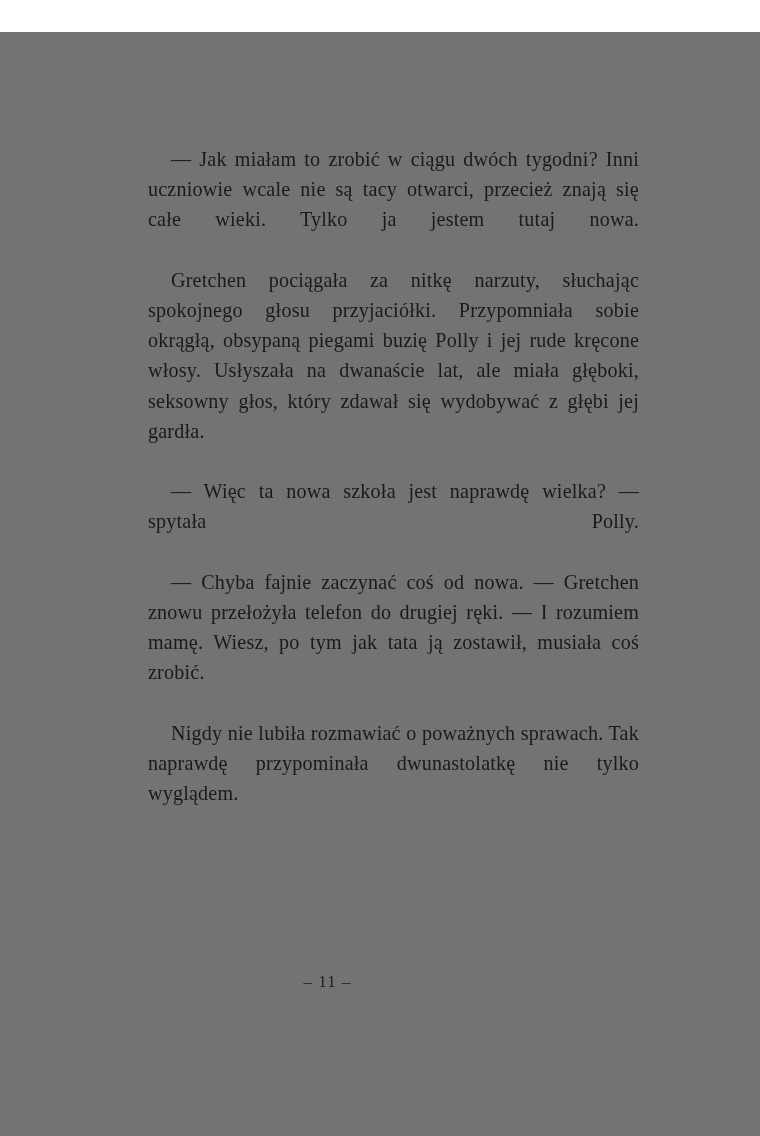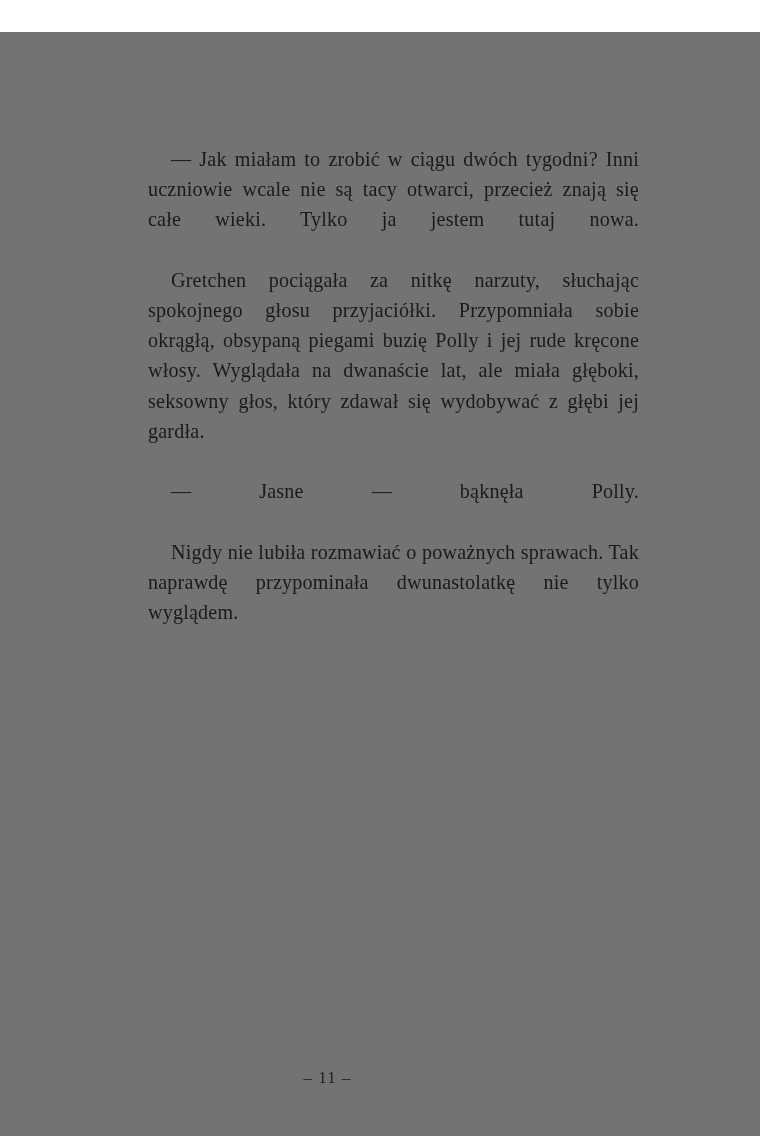--- a/index.html
+++ b/index.html
@@ -47,37 +47,38 @@
   
   .para::after {
     content: "";
     display: inline-block;
     width: 100%;
   }
 
   .folio {
     position: absolute;
     left: 0;
-    top: 1036px;
+    top: 940px;
     width: 655px;
     text-align: center;
     font-size: 17px;
     line-height: 20px;
     color: #1f1f1f;
     letter-spacing: 0.06em;
     font-family: "Liberation Serif", "DejaVu Serif", serif;
   }
 </style>
 </head>
 <body>
 
 <div class="page">
 
   <div class="text-block">
     <p class="para">— Jak miałam to zrobić w ciągu dwóch tygodni? Inni uczniowie wcale nie są tacy otwarci, przecież znają się całe wieki. Tylko ja jestem tutaj nowa.</p>
-    <p class="para">Gretchen pociągała za nitkę narzuty, słuchając spokojnego głosu przyjaciółki. Przypomniała sobie okrągłą, obsypaną piegami buzię Polly i jej rude kręcone włosy. Wyglądała na dwanaście lat, ale miała głęboki, seksowny głos, który zdawał się wydobywać z głębi jej gardła.</p>
-    <p class="para">— Jasne — bąknęła Polly.</p>
+    <p class="para">Gretchen pociągała za nitkę narzuty, słuchając spokojnego głosu przyjaciółki. Przypomniała sobie okrągłą, obsypaną piegami buzię Polly i jej rude kręcone włosy. Usłyszała na dwanaście lat, ale miała głęboki, seksowny głos, który zdawał się wydobywać z głębi jej gardła.</p>
+    <p class="para">— Więc ta nowa szkoła jest naprawdę wielka? — spytała Polly.</p>
+    <p class="para">— Chyba fajnie zaczynać coś od nowa. — Gretchen znowu przełożyła telefon do drugiej ręki. — I rozumiem mamę. Wiesz, po tym jak tata ją zostawił, musiała coś zrobić.</p>
     <p class="para">Nigdy nie lubiła rozmawiać o poważnych sprawach. Tak naprawdę przypominała dwunastolatkę nie tylko wyglądem.</p>
   </div>
 
   <div class="folio">– 11 –</div>
 
 </div>
 
 </body></html>

